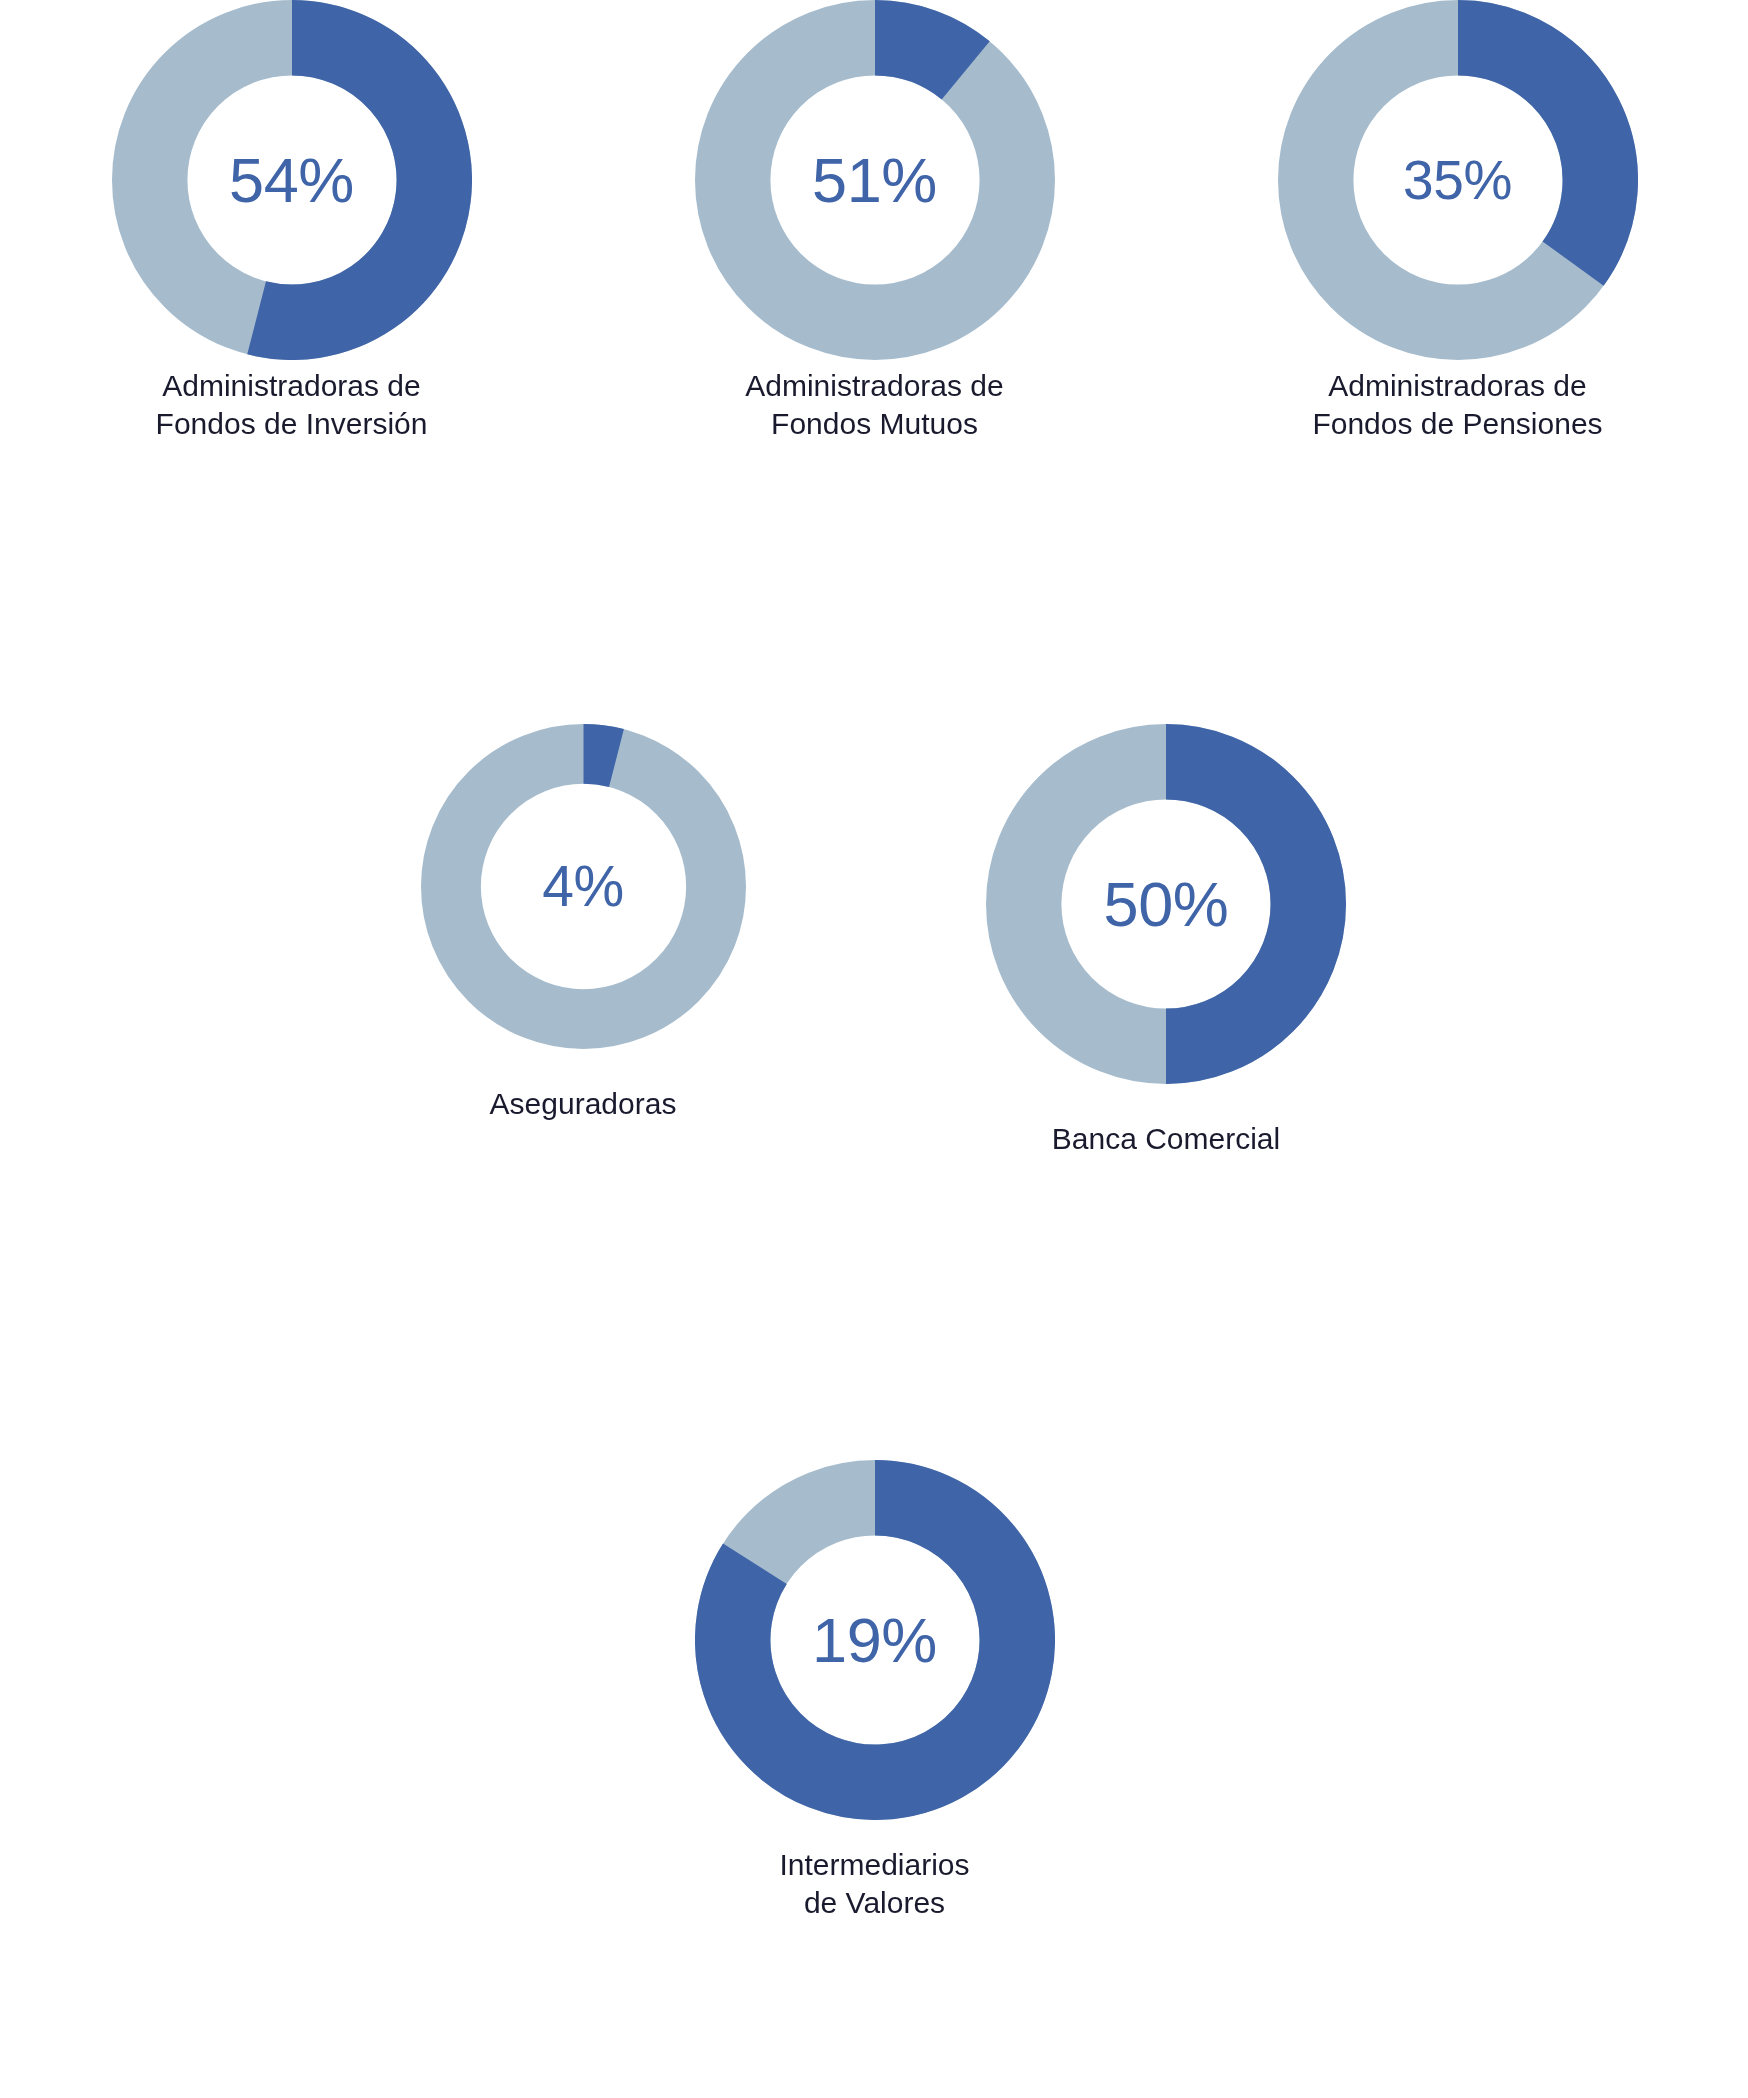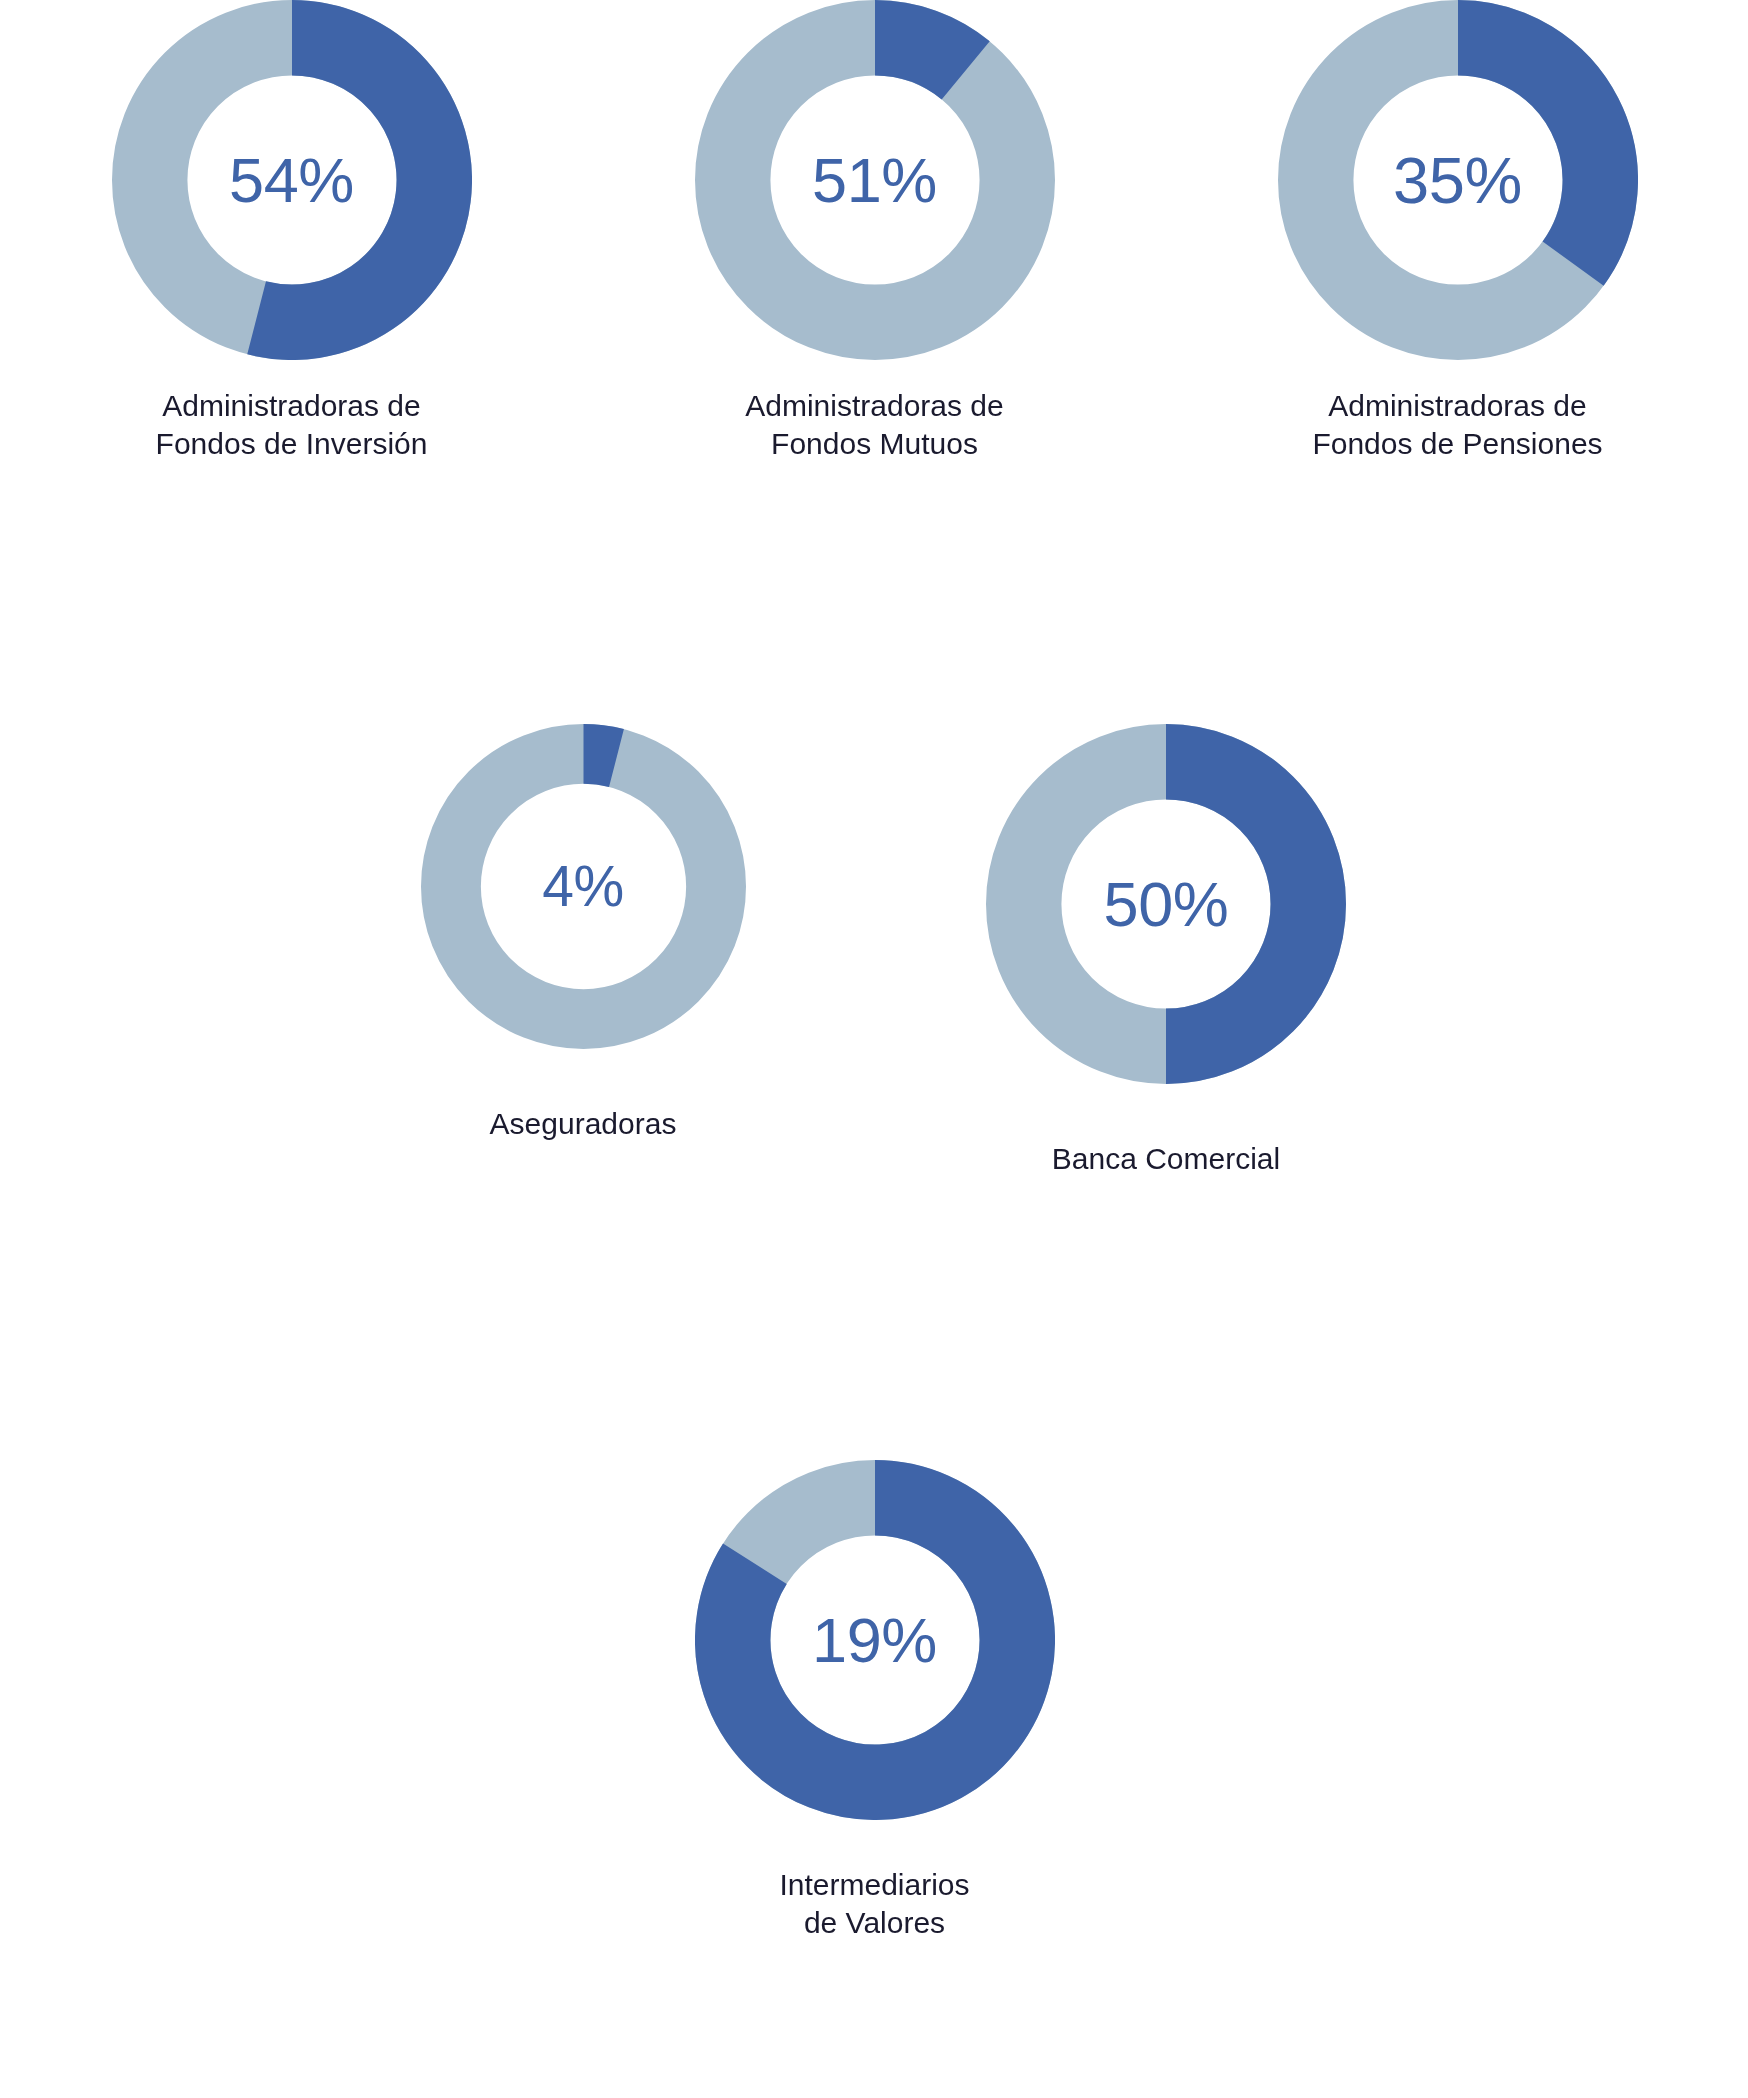--- a/index.html
+++ b/index.html
@@ -31,21 +31,20 @@
   }
   .row-1 { position: absolute; left: 0; top: 0; }
   .row-2 { position: absolute; left: 0; top: 724px; }
   .row-3 { position: absolute; left: 0; top: 1460px; }
 
   .cell {
     width: 583px;
     display: flex;
     flex-direction: column;
     align-items: center;
-    gap: 20px;
   }
 
   
   .donut-wrap {
     position: relative;
     display: block;
   }
   .donut-svg {
     display: block;
   }
@@ -112,21 +111,21 @@
       <div class="caption cap-r1">Administradoras de
 Fondos Mutuos</div>
     </div>
 
     <div class="cell">
       <div class="donut-wrap" style="width: 360px; height: 360px;">
           <svg class="donut-svg" width="360" height="360" viewBox="0 0 420 420">
             <circle cx="210" cy="210" r="166" fill="none" stroke="#a6bccd" stroke-width="88"></circle>
             <path d="M 210 44 A 166 166 0 0 1 344.2968210662413 307.5723518805505" fill="none" stroke="#3f64a8" stroke-width="88" stroke-linecap="butt"></path>
           </svg>
-          <div class="donut-center-label" style="font-size: 65px; color: rgb(63, 100, 168);">35%</div>
+          <div class="donut-center-label" style="font-size: 55px; color: rgb(63, 100, 168);">35%</div>
         </div>
       <div class="caption cap-r1">Administradoras de
 Fondos de Pensiones</div>
     </div>
 
   </div>
 
   <div class="row row-2">
 
     <div class="cell">

